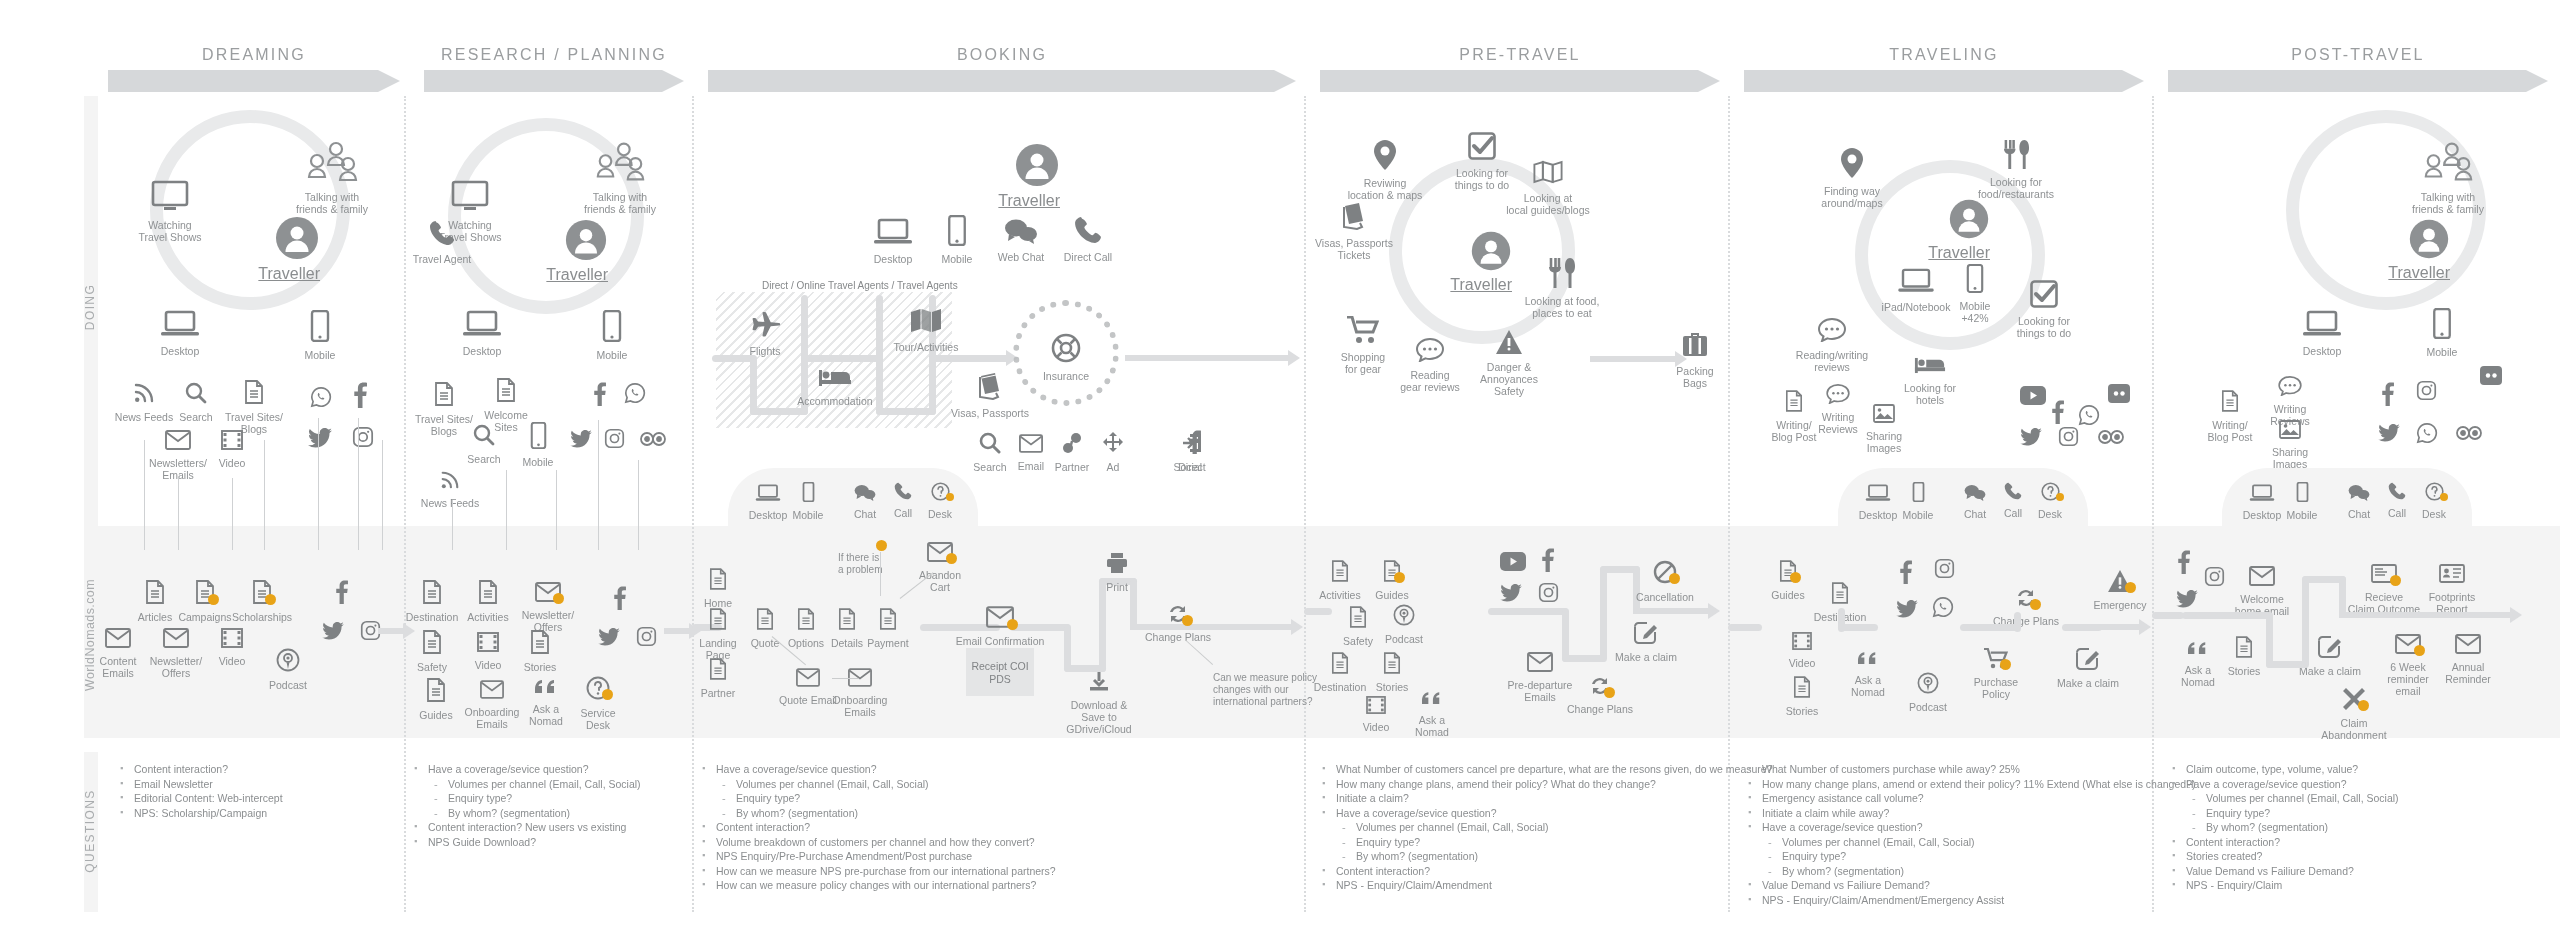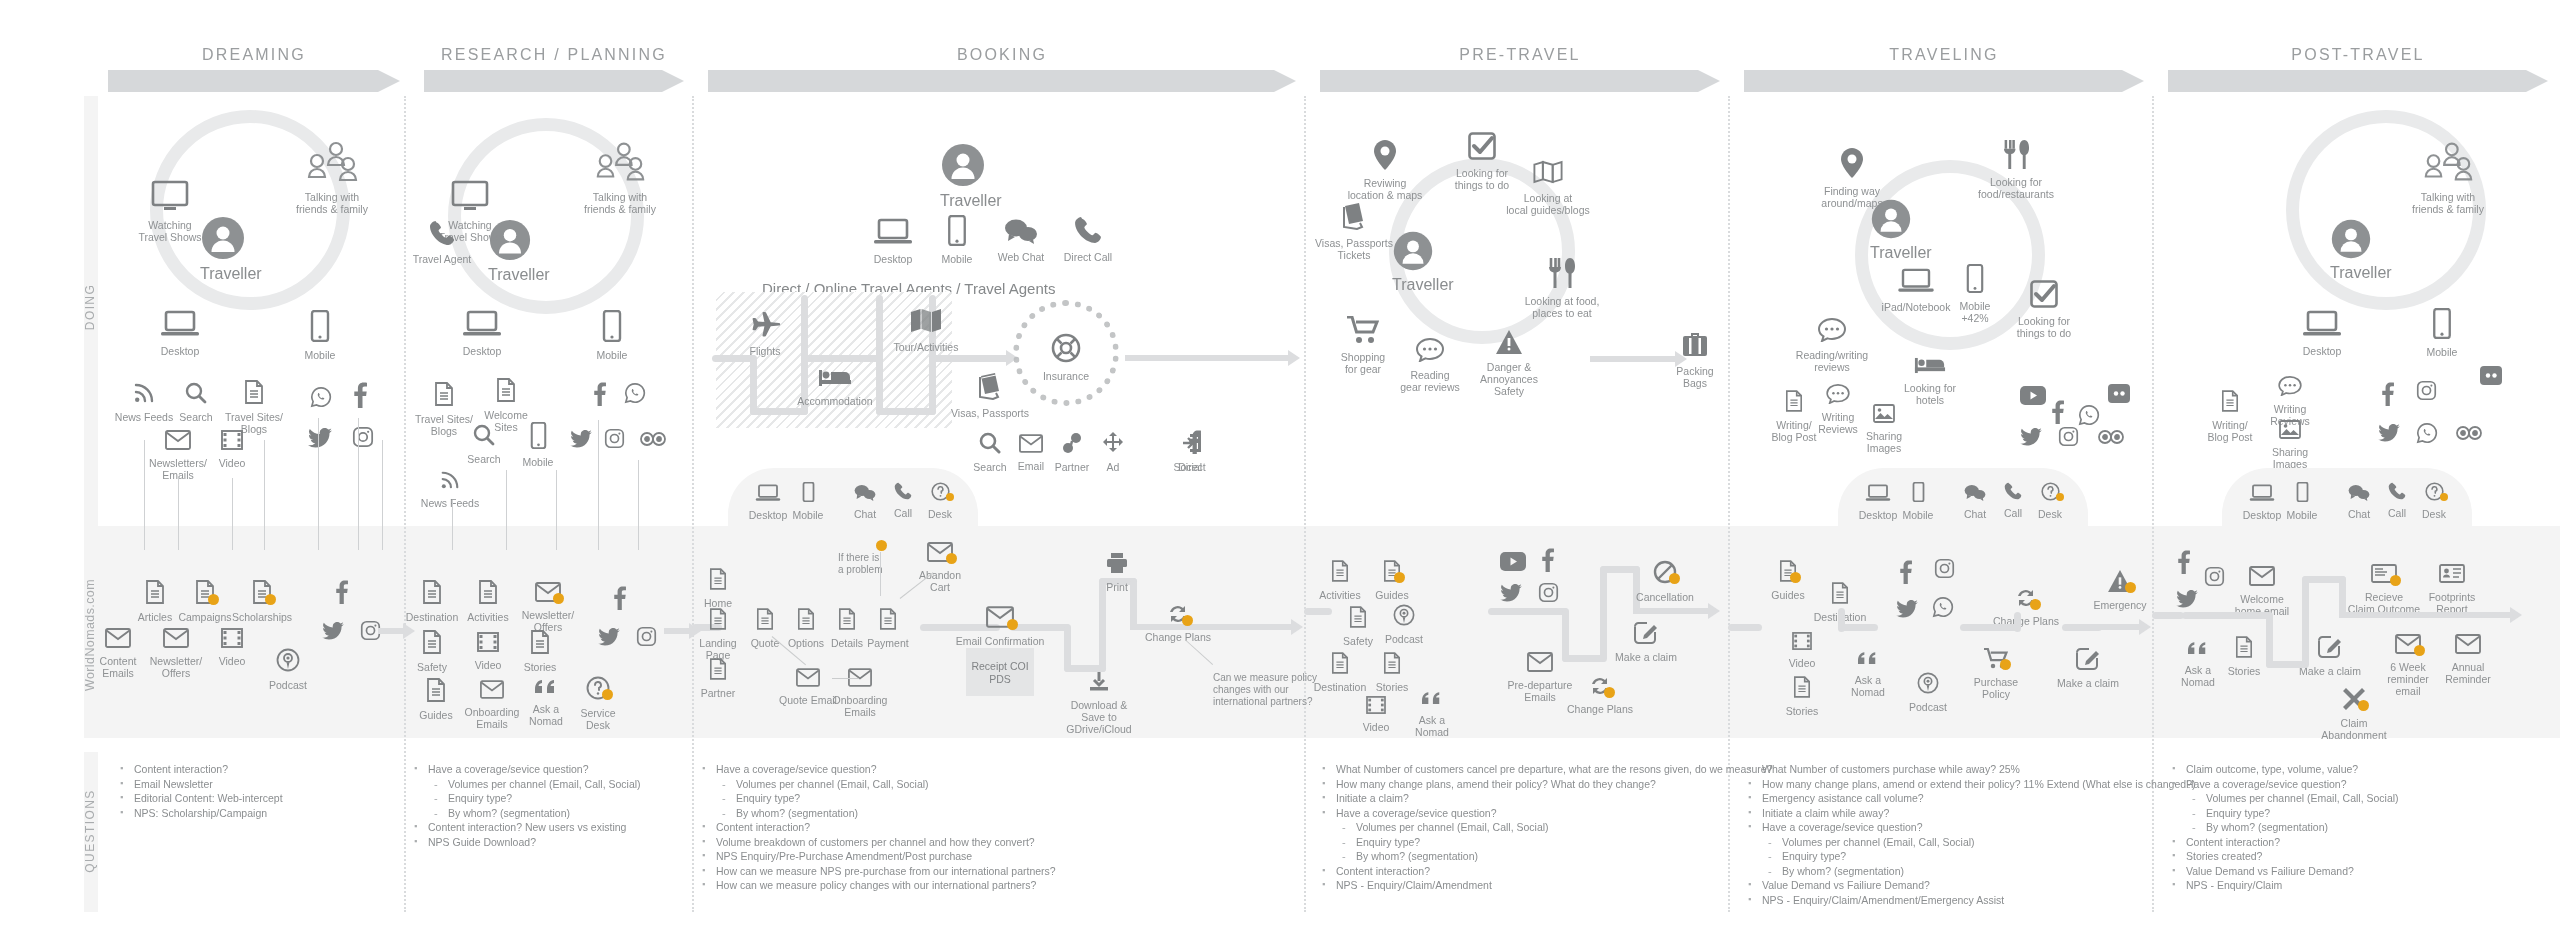--- a/index.html
+++ b/index.html
@@ -61,40 +61,40 @@
     position:absolute; width:11px; height:11px; border-radius:50%;
     background:#e8a317;
   }
 
   
   .loop {
     position:absolute; border:13px solid #e9eaeb; border-radius:50%;
   }
 
   
-  .traveller { position:absolute; text-align:left; width:120px; margin-left:-60px; }
+  .traveller { position:absolute; text-align:right; width:120px; margin-left:-60px;text-decoration:underline; }
 
   
   .vline { position:absolute; width:1px; background:#cfd1d3; }
   .harrow { position:absolute; height:6px; background:#dcdddf; }
   .harrow::after {
     content:""; position:absolute; right:-11px; top:-5px;
     border-left:12px solid #dcdddf;
     border-top:8px solid transparent; border-bottom:8px solid transparent;
   }
 
   
   .hatch {
     position:absolute;
     background-image: repeating-linear-gradient(135deg,
       #ffffff 0 5px, #e6e7e8 5px 7px);
     border:0;
   }
   .hatch-label {
-    position:absolute; font-size:15px; color:#85888a; white-space:nowrap;padding-left:44px;
+    position:absolute; font-size:10px; color:#85888a; white-space:nowrap;padding-left:44px;
   }
 
   
   .ribbon { position:absolute; background:#dcdddf; }
   .ribbon.r { border-radius:14px; }
 
   .dotted-ring {
     position:absolute; border-radius:50%;
     border:6px dotted #b9bbbd; opacity:.85;
   }

